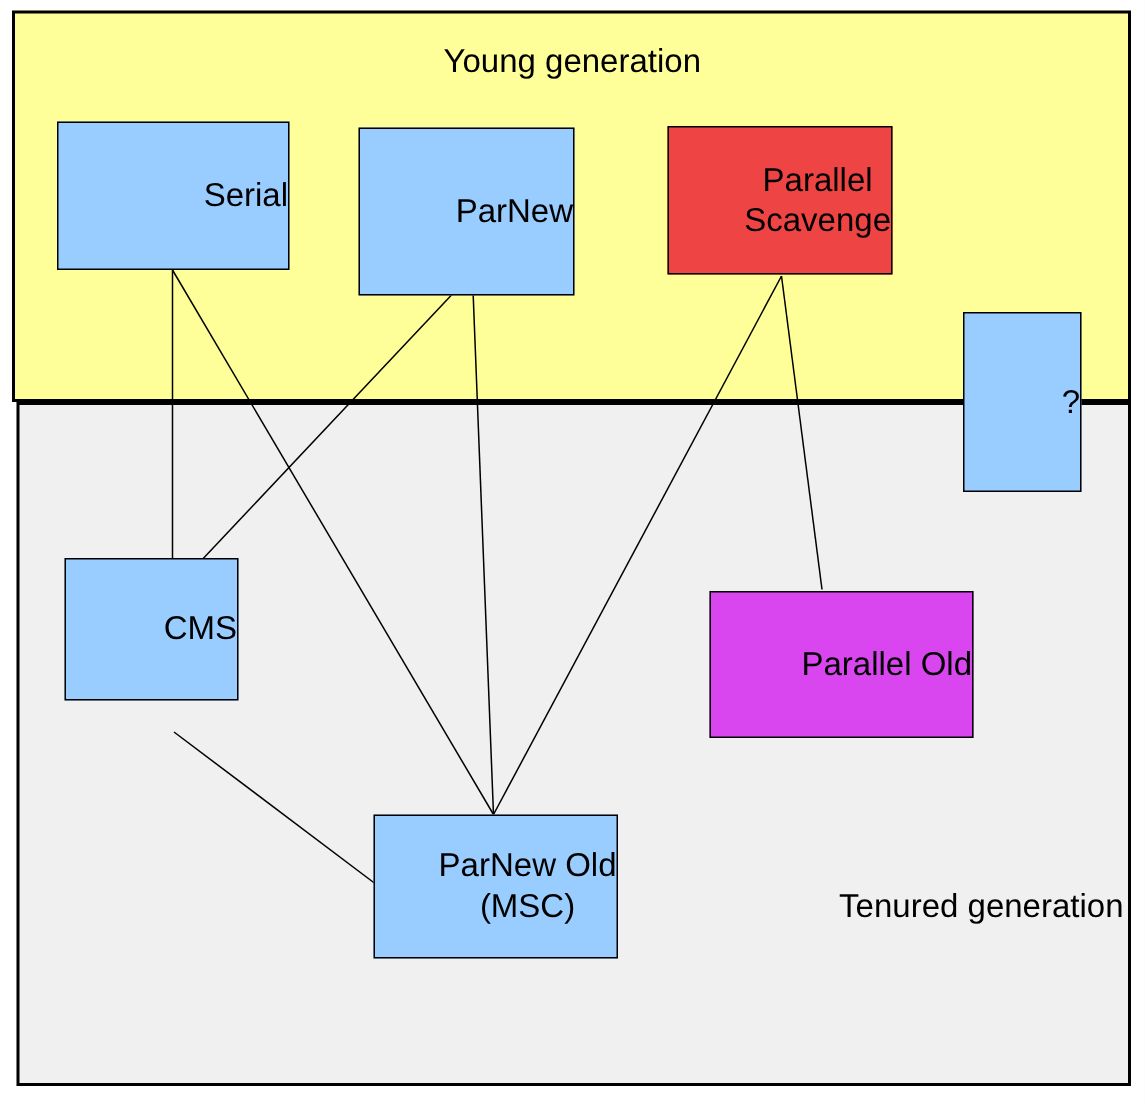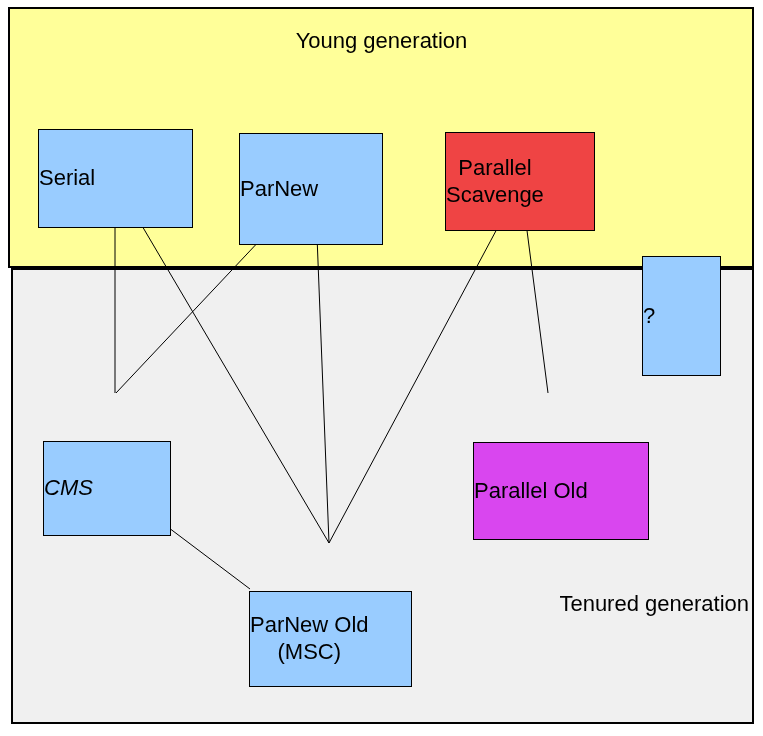--- a/index.html
+++ b/index.html
@@ -55,27 +55,26 @@
     width: 763px;
     height: 736px;
     pointer-events: none;
   }
   .node {
     position: absolute;
     box-sizing: border-box;
     border: 1.5px solid #000000;
     display: flex;
     align-items: center;
-    justify-content: flex-start;
+    justify-content: flex-end;
     text-align: center;
     font-size: 22px;
     line-height: 1.22;
     color: #000000;
     white-space: pre-line;
-    margin-top: 48px;
   }
 </style>
 </head>
 <body>
 
 <div id="canvas" style="background: rgb(255, 255, 255);">
 
   <div id="young-region" class="region" style="background: rgb(255, 255, 153); border-color: rgb(0, 0, 0);"></div>
 
   <div id="tenured-region" class="region" style="background: rgb(240, 240, 240); border-color: rgb(0, 0, 0);"></div>
@@ -93,19 +92,19 @@
       <line x1="521" y1="184" x2="548" y2="393" stroke="#000000" stroke-width="1"></line>
       <line x1="116" y1="488" x2="250" y2="589" stroke="#000000" stroke-width="1"></line>
     </svg>
 
   <div id="nodes-layer">
       <div class="node" style="left: 38px; top: 81px; width: 155px; height: 99px; background: rgb(153, 204, 255); border-color: rgb(0, 0, 0);"><span>Serial</span></div>
       <div class="node" style="left: 239px; top: 85px; width: 144px; height: 112px; background: rgb(153, 204, 255); border-color: rgb(0, 0, 0);"><span>ParNew</span></div>
       <div class="node" style="left: 445px; top: 84px; width: 150px; height: 99px; background: #ef4444; border-color: rgb(0, 0, 0);"><span>Parallel
 Scavenge</span></div>
       <div class="node" style="left: 642px; top: 208px; width: 79px; height: 120px; background: rgb(153, 204, 255); border-color: rgb(0, 0, 0);"><span>?</span></div>
-      <div class="node" style="left: 43px; top: 393px; width: 128px; height: 95px; background: rgb(153, 204, 255); border-color: rgb(0, 0, 0); font-style: italic;"><span>CMS</span></div>
+      <div class="node" style="left: 43px; top: 372px; width: 116px; height: 95px; background: rgb(153, 204, 255); border-color: rgb(0, 0, 0);"><span>CMS</span></div>
       <div class="node" style="left: 473px; top: 394px; width: 176px; height: 98px; background: #d946ef; border-color: rgb(0, 0, 0);"><span>Parallel Old</span></div>
       <div class="node" style="left: 249px; top: 543px; width: 163px; height: 96px; background: rgb(153, 204, 255); border-color: rgb(0, 0, 0);"><span>ParNew Old
 (MSC)</span></div>
     </div>
 
 </div>
 
 </body></html>

